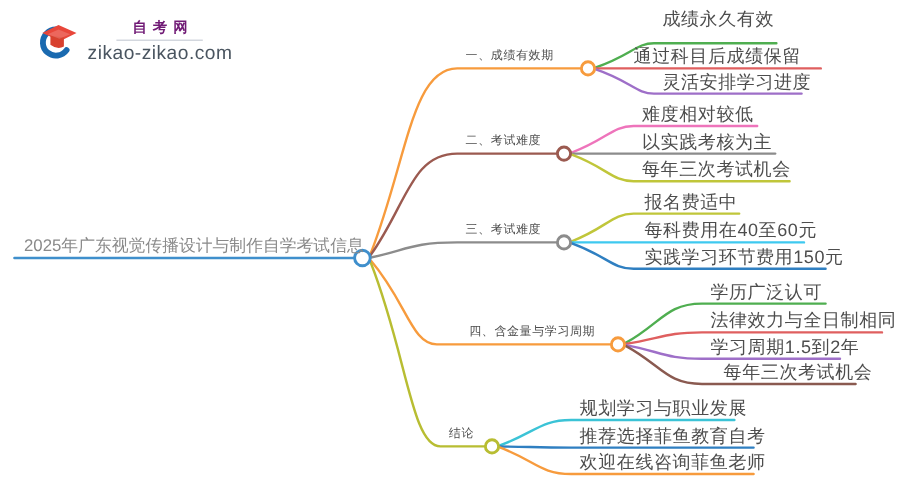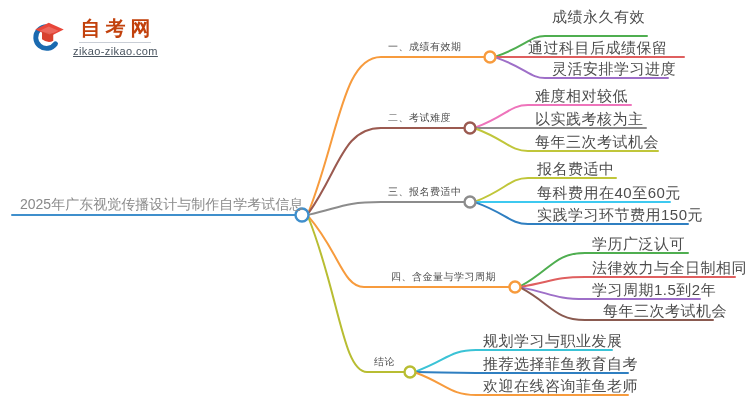--- a/index.html
+++ b/index.html
@@ -16,25 +16,25 @@
   .root-label{font-size:14px;color:#8a8a8a;}
   .branch-label{font-size:10px;letter-spacing:0.5px;}
   .child-label{font-size:15px;letter-spacing:0.5px;}
   .logo{
     position:absolute;left:30px;top:17px;
     display:flex;align-items:center;gap:7px;
   }
   .logo-mark{width:36px;height:36px;flex:0 0 auto;}
   .logo-text{display:flex;flex-direction:column;align-items:center;}
   .logo-name{
-    font-size:20px;font-weight:bold;color:#c2410c;
+    font-size:12px;font-weight:bold;color:#701a75;
     letter-spacing:5px;padding-left:5px;line-height:1.1;
   }
   .logo-rule{width:72px;height:1px;background:#c9ced6;margin:3px 0 2px 0;}
-  .logo-url{font-size:11px;color:#4a5560;letter-spacing:0.4px;line-height:1.1;text-decoration:underline;}
+  .logo-url{font-size:16px;color:#4a5560;letter-spacing:0.4px;line-height:1.1;}
 </style>
 </head>
 <body>
 
 <svg id="map-svg" width="750" height="410" viewBox="0 0 750 410">
     <path d="M12,215 H296" stroke="#3f8fcc" stroke-width="2" fill="none" stroke-linecap="round"></path>
     <path d="M309,211 C339,134 343,57 381,57 H484" stroke="#f79b3d" stroke-width="2" fill="none" stroke-linecap="round"></path>
     <path d="M496,56.37 C526,46.185 530,36 545,36 H647" stroke="#4fae50" stroke-width="2" fill="none" stroke-linecap="round"></path>
     <path d="M496,57 C526,57 530,57 545,57 H684" stroke="#df5f5f" stroke-width="2" fill="none" stroke-linecap="round"></path>
     <path d="M496,57.63 C526,67.815 530,78 545,78 H668" stroke="#9e6fc8" stroke-width="2" fill="none" stroke-linecap="round"></path>
@@ -79,21 +79,21 @@
 
 <div class="node-label root-label" style="left: 20px; top: 197px; color: rgb(138, 138, 138);">2025年广东视觉传播设计与制作自学考试信息</div>
 <div class="node-label branch-label" style="left: 388px; top: 42px;">一、成绩有效期</div>
 <div class="node-label child-label" style="left: 552px; top: 9px;">成绩永久有效</div>
 <div class="node-label child-label" style="left: 528px; top: 40px;">通过科目后成绩保留</div>
 <div class="node-label child-label" style="left: 552px; top: 61px;">灵活安排学习进度</div>
 <div class="node-label branch-label" style="left: 388px; top: 113px;">二、考试难度</div>
 <div class="node-label child-label" style="left: 535px; top: 88px;">难度相对较低</div>
 <div class="node-label child-label" style="left: 535px; top: 111px;">以实践考核为主</div>
 <div class="node-label child-label" style="left: 535px; top: 134px;">每年三次考试机会</div>
-<div class="node-label branch-label" style="left: 388px; top: 187px;">三、报名费适中</div>
+<div class="node-label branch-label" style="left: 388px; top: 187px;">三、考试难度</div>
 <div class="node-label child-label" style="left: 537px; top: 161px;">报名费适中</div>
 <div class="node-label child-label" style="left: 537px; top: 185px;">每科费用在40至60元</div>
 <div class="node-label child-label" style="left: 537px; top: 207px;">实践学习环节费用150元</div>
 <div class="node-label branch-label" style="left: 391px; top: 272px;">四、含金量与学习周期</div>
 <div class="node-label child-label" style="left: 592px; top: 236px;">学历广泛认可</div>
 <div class="node-label child-label" style="left: 592px; top: 260px;">法律效力与全日制相同</div>
 <div class="node-label child-label" style="left: 592px; top: 282px;">学习周期1.5到2年</div>
 <div class="node-label child-label" style="left: 592px; top: 303px; margin-left: 11px;">每年三次考试机会</div>
 <div class="node-label branch-label" style="left: 374px; top: 357px;">结论</div>
 <div class="node-label child-label" style="left: 483px; top: 333px;">规划学习与职业发展</div>

